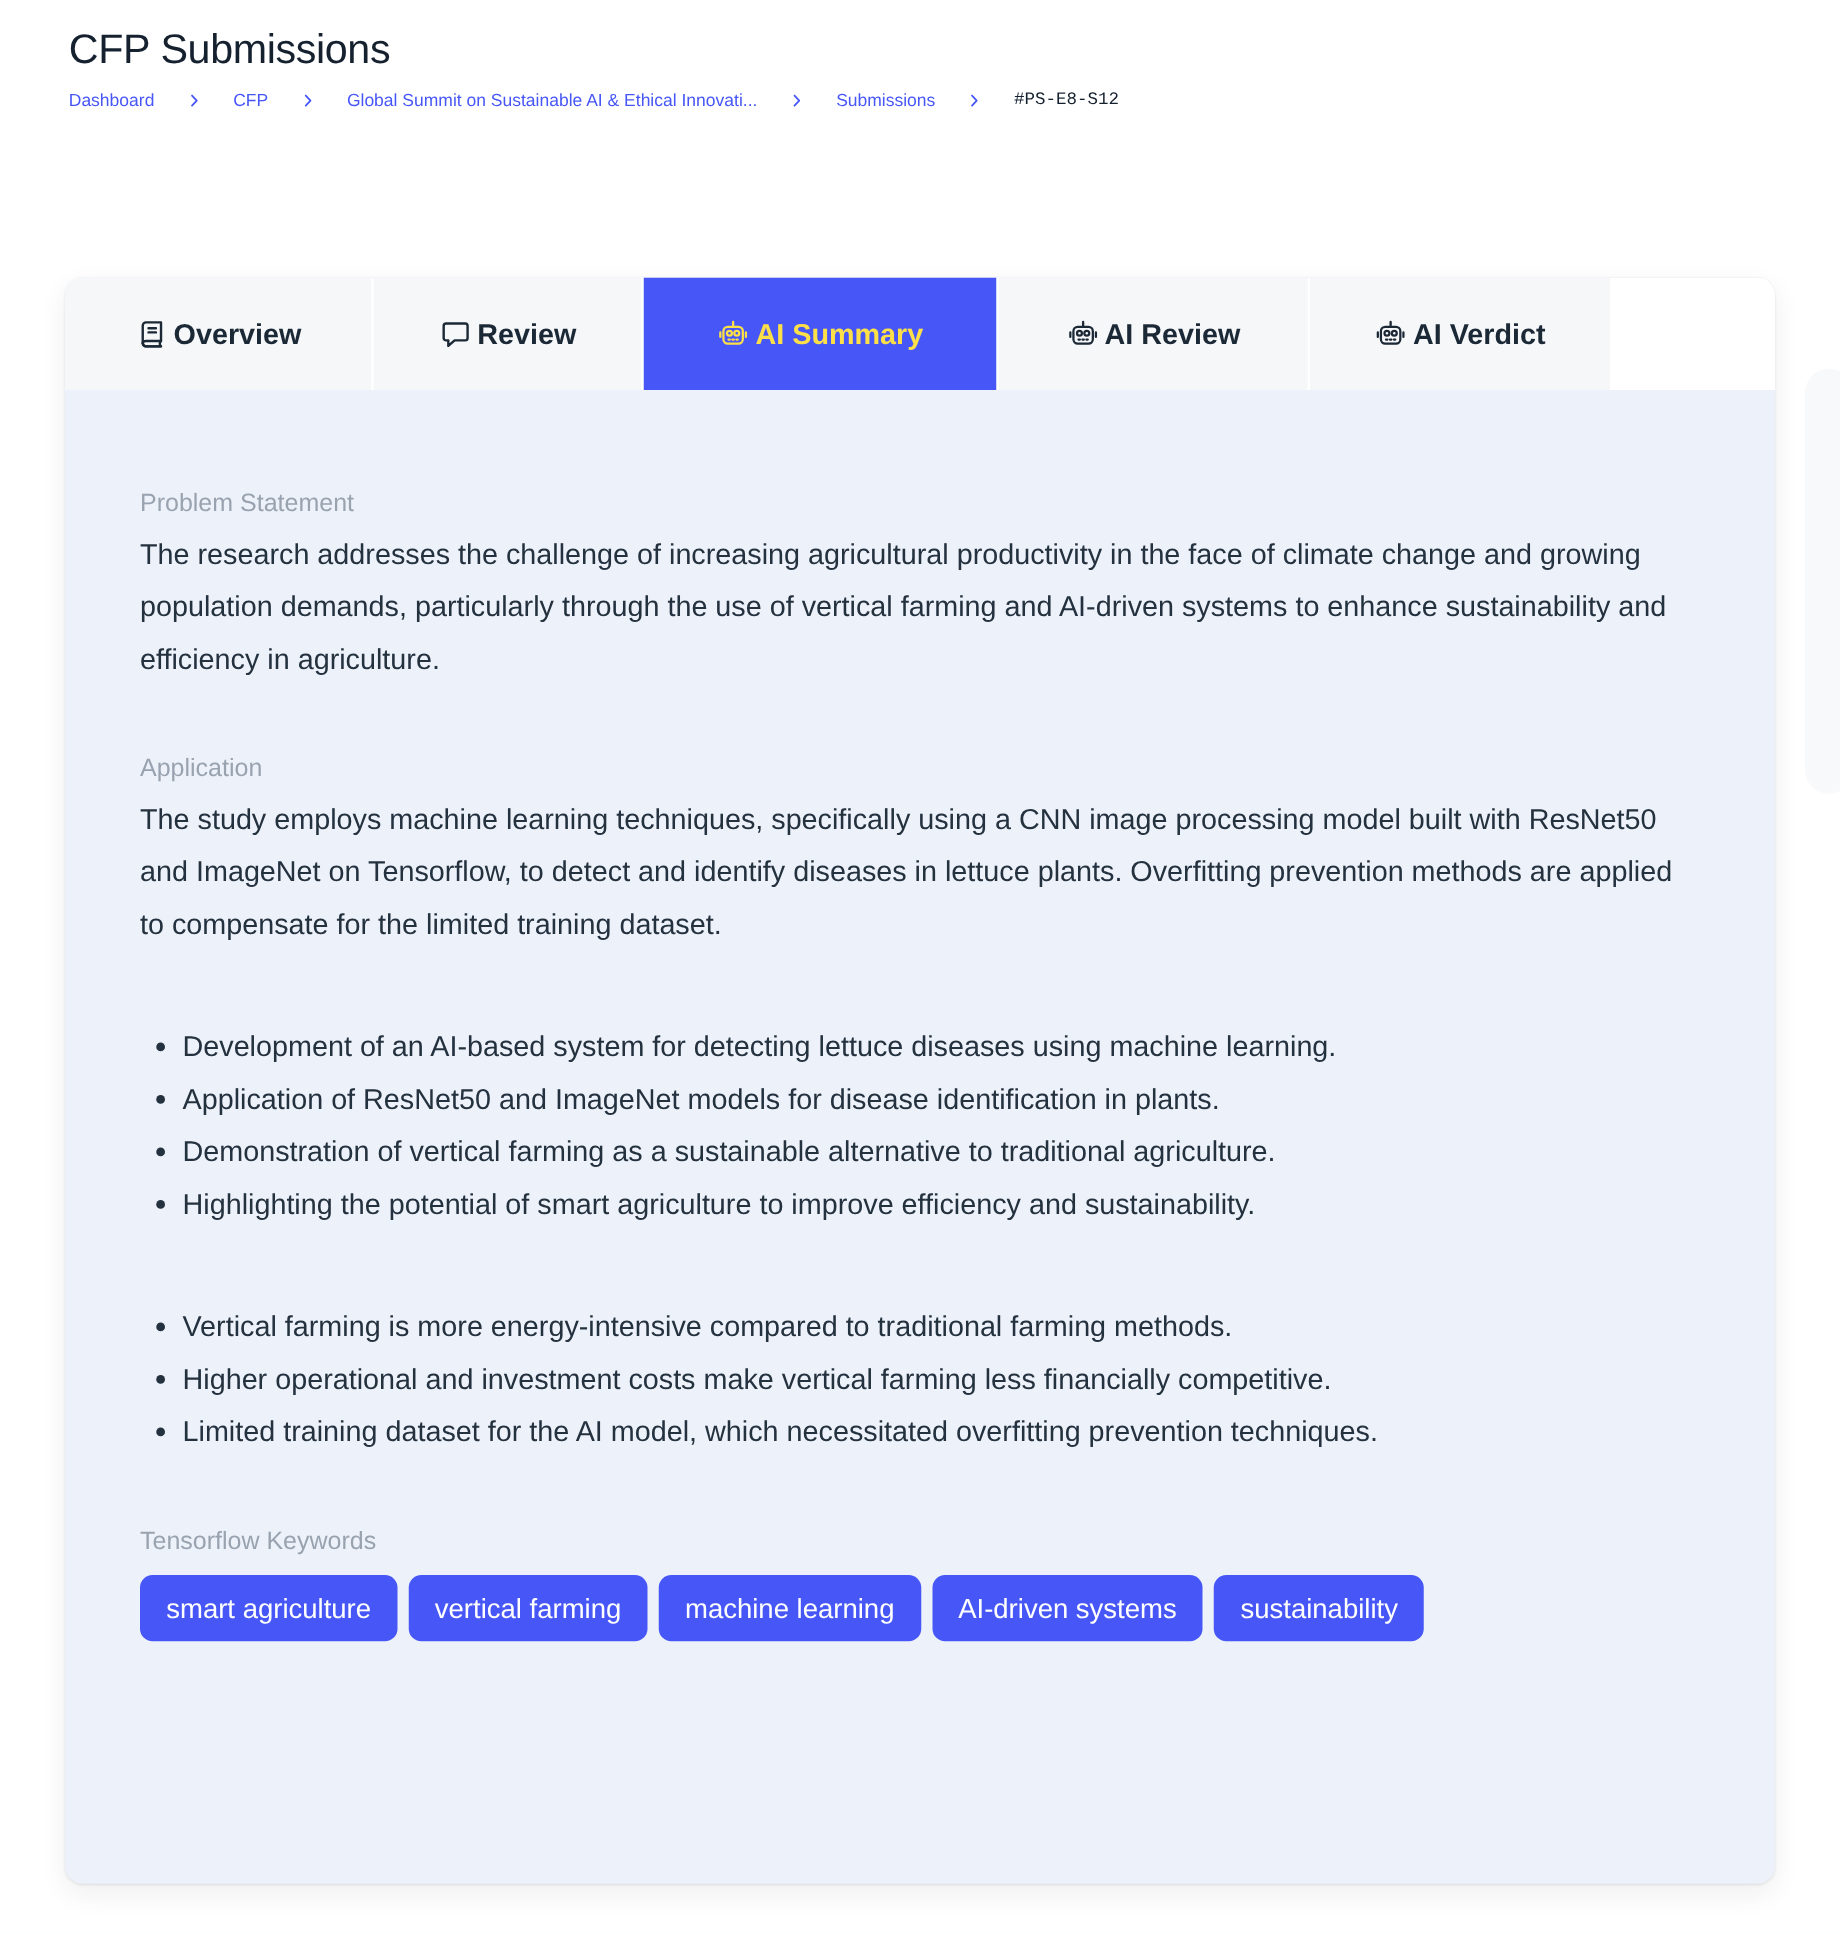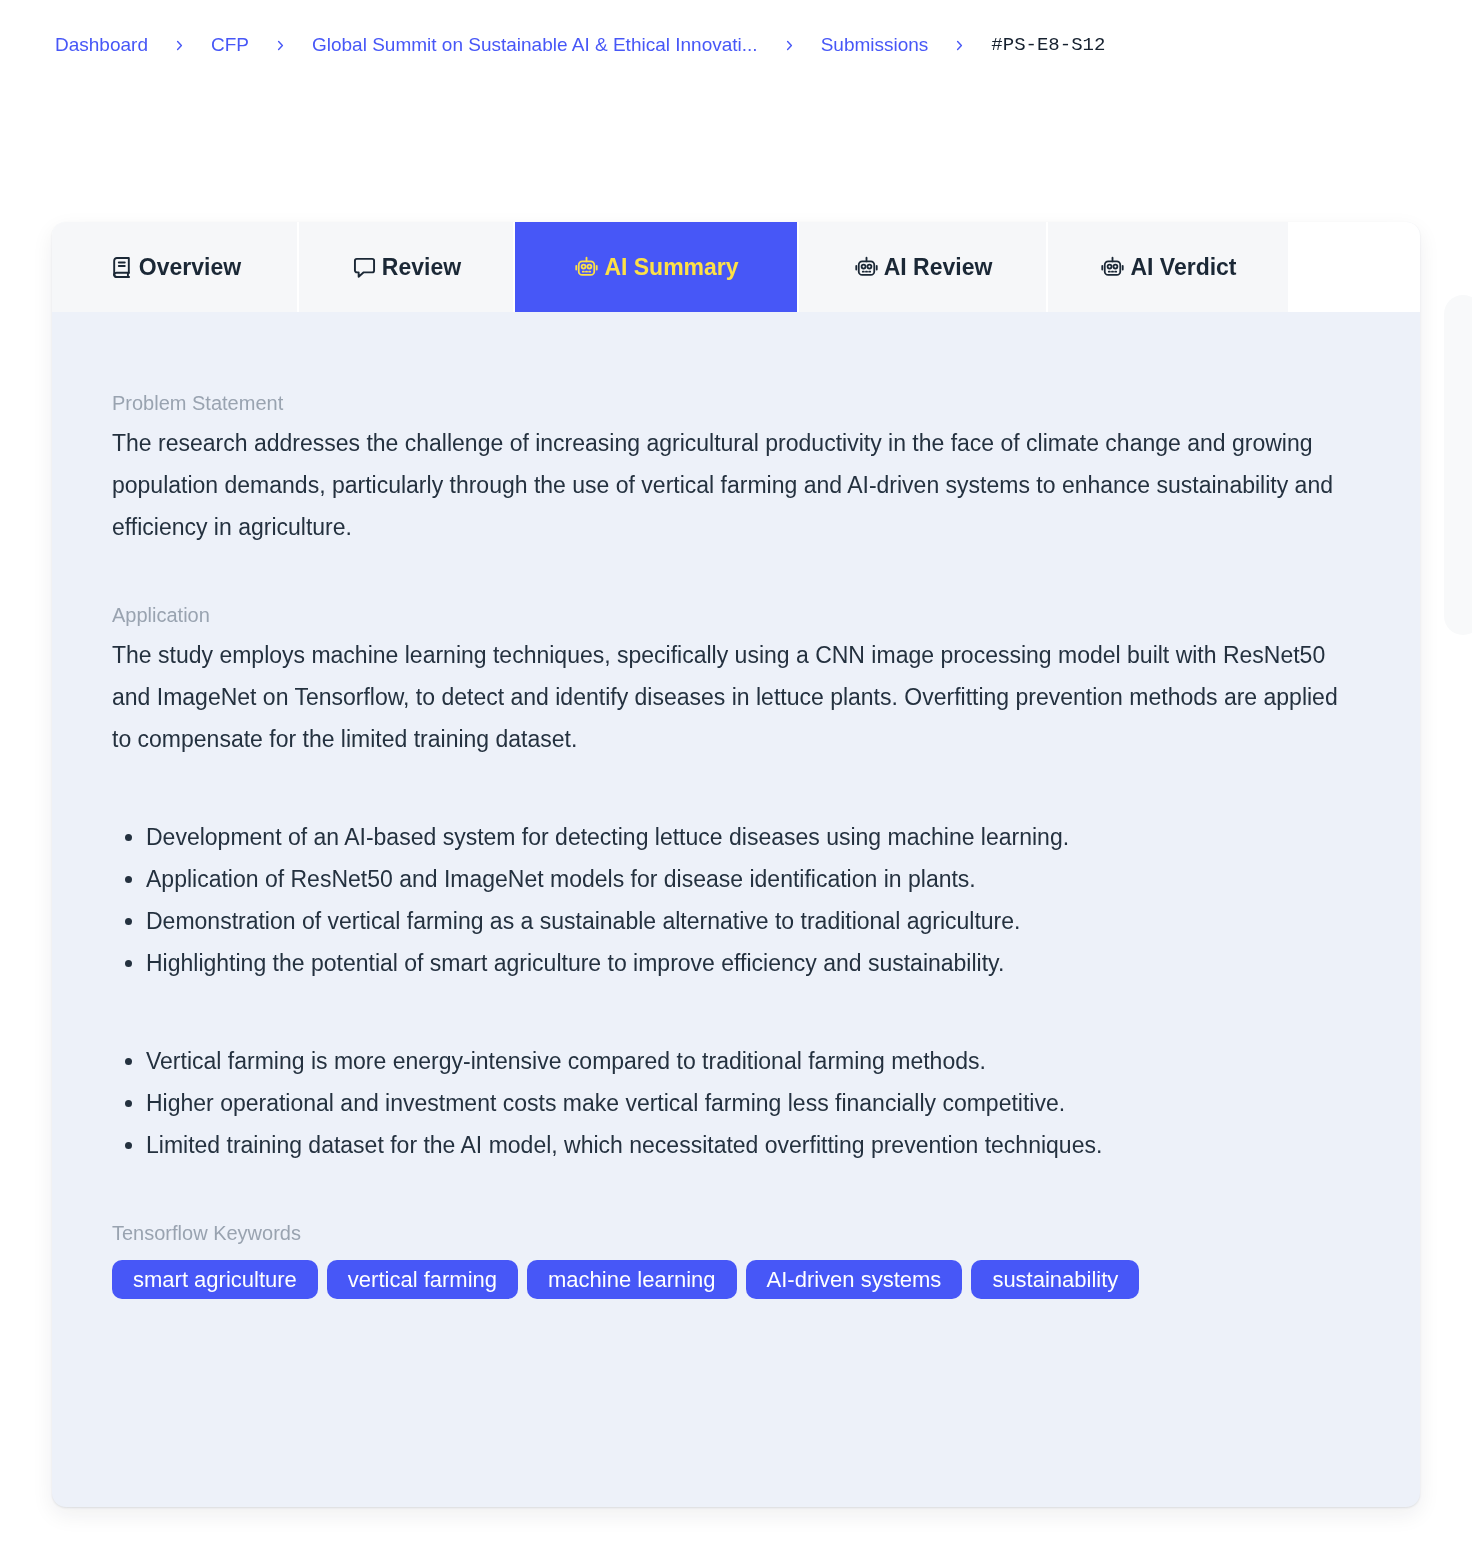--- a/index.html
+++ b/index.html
@@ -16,21 +16,21 @@
   body{
     width:1472px;height:1547px;position:relative;overflow:hidden;
     font-family:"Liberation Sans", sans-serif;
     -webkit-font-smoothing:antialiased;
   }
   .page-header{padding:20px 0 0 55px;}
   .page-title{
     font-size:33px;font-weight:500;color:var(--text_dark);letter-spacing:-0.3px;
   }
   .breadcrumb{
-    display:flex;align-items:center;gap:25px;margin-top:14px;font-size:19px;
+    display:flex;align-items:center;gap:25px;margin-top:14px;font-size:14px;
   }
   .crumb-link{color:var(--accent);text-decoration:none;cursor:pointer;}
   .crumb-current{color:var(--text_dark);font-family:Liberation Mono, monospace;}
   .crumb-sep{display:flex;align-items:center;color:var(--accent);}
   .crumb-sep svg{width:13px;height:13px;stroke:var(--accent);}
 
   .card{
     position:absolute;left:52px;top:222px;width:1368px;height:1285px;
     border-radius:14px;overflow:hidden;background:var(--panel_bg);
     box-shadow:0 1px 2px rgba(22,33,47,0.10), 0 8px 22px rgba(22,33,47,0.07);
@@ -50,21 +50,21 @@
   .section{margin-bottom:56px;}
   .section-label{font-size:20px;color:var(--text_label);font-weight:400;margin-bottom:7px;}
   .section-text{font-size:23px;line-height:42px;max-width:1250px;}
   .bullet-list{list-style:disc;padding-left:34px;margin-top:4px;}
   .bullet-list li{font-size:23px;line-height:42px;}
   .bullet-list li::marker{color:var(--text_body);}
 
   .chips{display:flex;gap:9px;margin-top:15px;}
   .chip{
     background:var(--accent);color:#fff;font-size:22px;font-weight:500;
-    height:39px;display:flex;align-items:center;padding:0 21px;
+    height:53px;display:flex;align-items:center;padding:0 21px;
     border-radius:10px;cursor:pointer;white-space:nowrap;
   }
   .scroll-thumb{
     position:absolute;right:-10px;top:295px;width:38px;height:340px;
     background:#F8F9FA;border-radius:19px;
   }
 </style>
 </head>
 <body>
 
@@ -92,20 +92,21 @@
       <path d="M8.7 15.7h1M11.5 15.7h1M14.3 15.7h1"></path>
       <path d="M2.9 10.6v3.2M21.1 10.6v3.2"></path>
     </g>
     <g id="i-chevron" fill="none" stroke="currentColor" stroke-width="2.6" stroke-linecap="round" stroke-linejoin="round">
       <path d="M8.5 4.5l7 7.5-7 7.5"></path>
     </g>
   </defs>
 </svg>
 
 <header class="page-header">
+  <h1 class="page-title">CFP Submissions</h1>
   <nav class="breadcrumb">
     <a class="crumb-link">Dashboard</a>
     <span class="crumb-sep">
         <svg viewBox="0 0 24 24">
           <use href="#i-chevron"></use>
         </svg>
       </span>
     <a class="crumb-link">CFP</a>
     <span class="crumb-sep">
         <svg viewBox="0 0 24 24">

